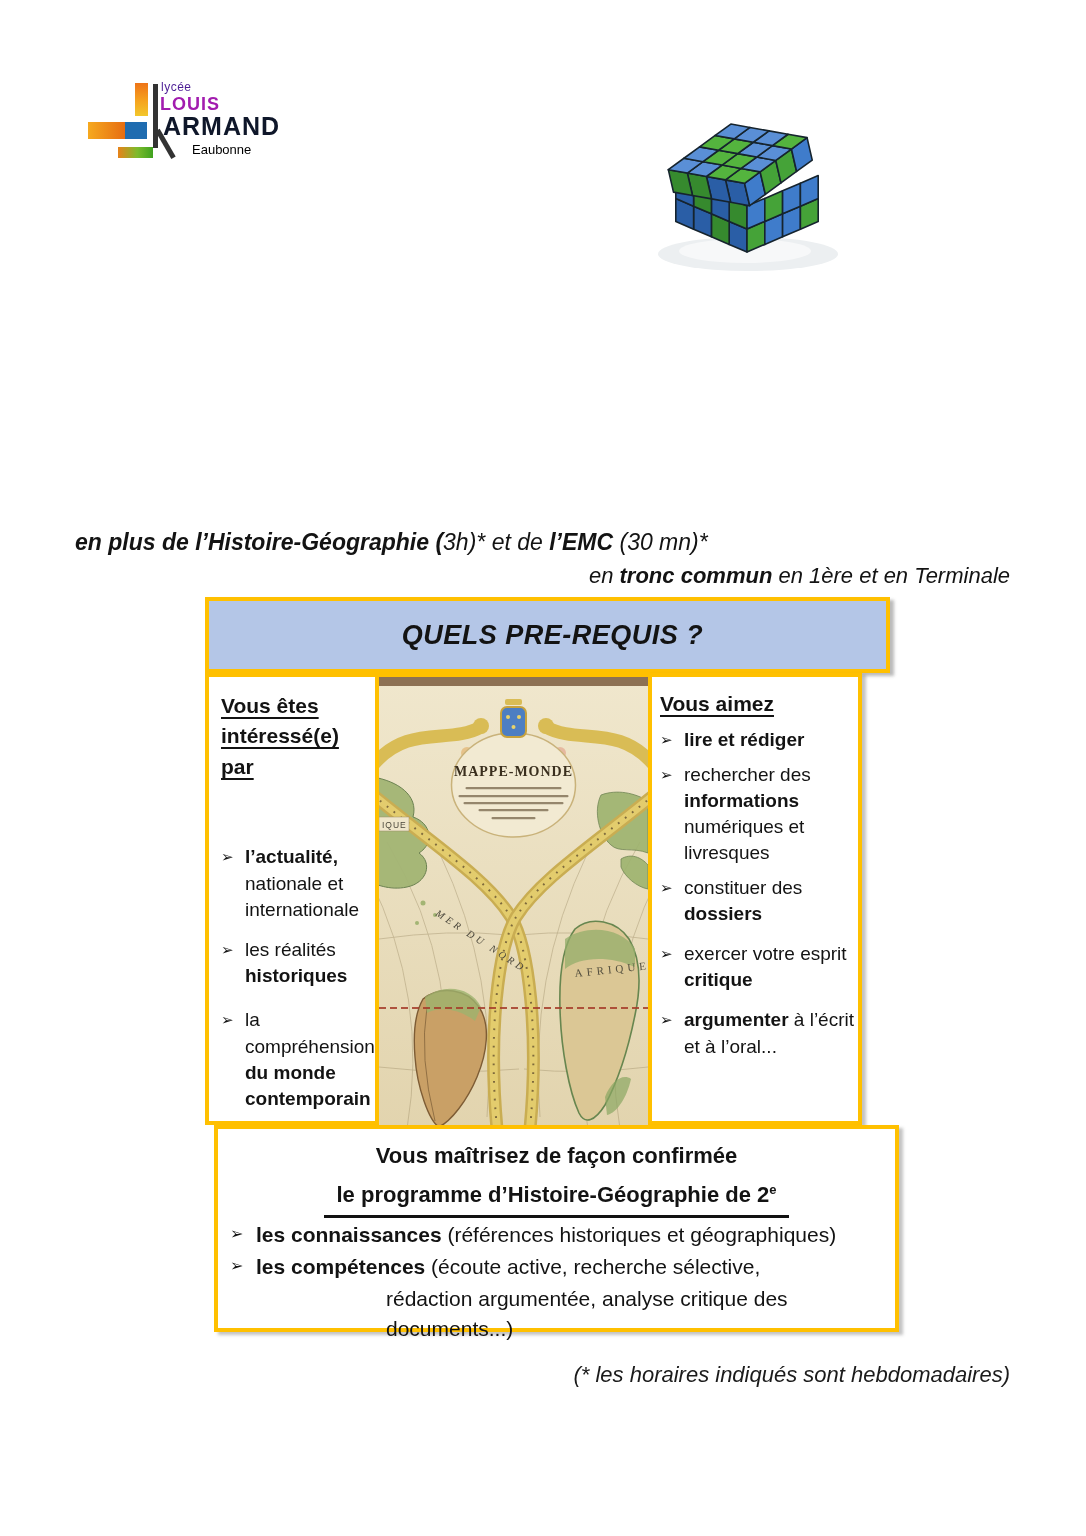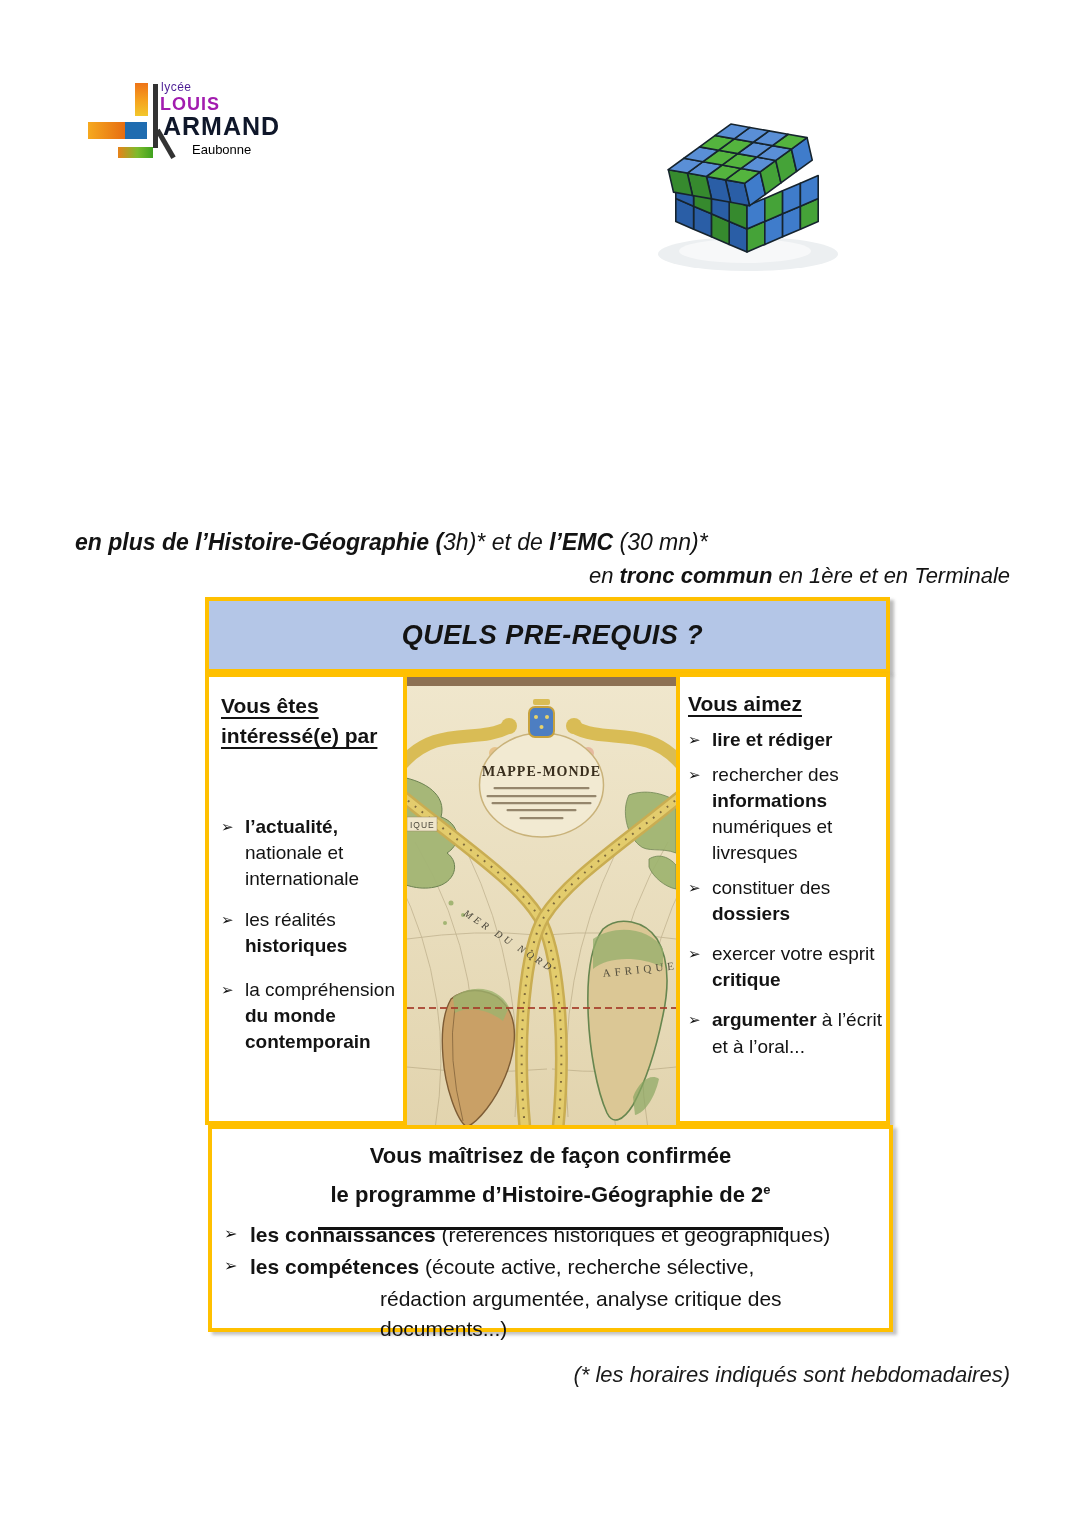--- a/index.html
+++ b/index.html
@@ -43,38 +43,38 @@
   
   .prereq-title-box{position:absolute;left:205px;top:597px;width:685px;height:76px;box-sizing:border-box;
           background:var(--header-blue);border:4px solid var(--accent-yellow);
           display:flex;align-items:center;justify-content:center;
           box-shadow:4px 3px 3px rgba(105,105,105,.45);padding-left:10px;}
   .prereq-title{font-size:27px;font-weight:700;font-style:italic;letter-spacing:.5px;}
 
   
   .prereq-row{position:absolute;left:205px;top:673px;width:685px;height:452px;display:flex;}
   .col{box-sizing:border-box;background:#fff;border:4px solid var(--accent-yellow);}
-  .col-left{width:202px;padding:14px 8px 0 12px;}
+  .col-left{width:174px;padding:14px 8px 0 12px;}
   .col-right{width:214px;padding:12px 4px 0 8px;box-shadow:4px 2px 3px rgba(105,105,105,.4);}
   .map-wrap{width:269px;height:452px;box-sizing:border-box;border-top:4px solid var(--accent-yellow);
             border-bottom:4px solid var(--accent-yellow);background:#e9dfc0;}
   .map-wrap svg{display:block;}
   .col-heading{font-size:21px;font-weight:700;text-decoration:underline;text-decoration-thickness:2px;
                text-underline-offset:4px;line-height:1.45;}
   .li{display:flex;align-items:flex-start;font-size:19px;line-height:1.38;margin-top:8px;}
   .arrow{flex:0 0 24px;font-size:15px;padding-top:3px;}
   .runs{flex:1;}
 
   
-  .mastery{position:absolute;left:208px;top:1125px;width:685px;height:207px;box-sizing:border-box;
+  .mastery{position:absolute;left:214px;top:1125px;width:685px;height:207px;box-sizing:border-box;
            background:#fff;border:4px solid var(--accent-yellow);padding-top:14px;
            box-shadow:4px 3px 3px rgba(105,105,105,.4);}
   .m-h1{text-align:center;font-size:22px;font-weight:700;}
   .m-h2{text-align:center;font-size:22px;font-weight:700;margin-top:13px;}
-  .m-h2 .ul{border-bottom:3px solid #111;padding:0 12px 20px;}
+  .m-h2 .ul{border-bottom:3px solid #111;padding:0 12px 8px;}
   .m-h2 sup{font-size:13px;}
   .m-list{margin-top:12px;padding-left:12px;padding-right:8px;}
   .m-list .li{font-size:21px;margin-top:2px;line-height:1.42;}
   .m-list .arrow{flex:0 0 26px;font-size:16px;}
 
   
   .footnote{position:absolute;left:75px;top:1362px;width:935px;text-align:right;
             font-style:italic;font-size:22px;color:#1b1b1b;}
 </style>
 </head>

